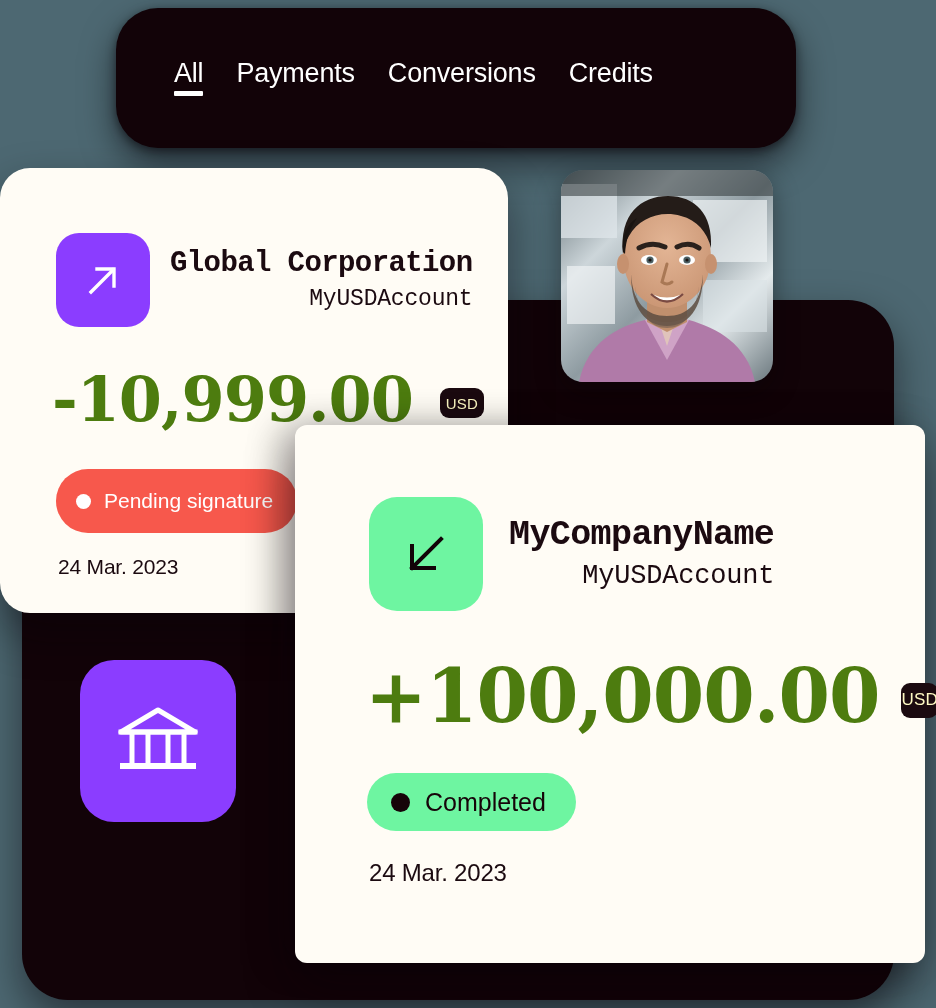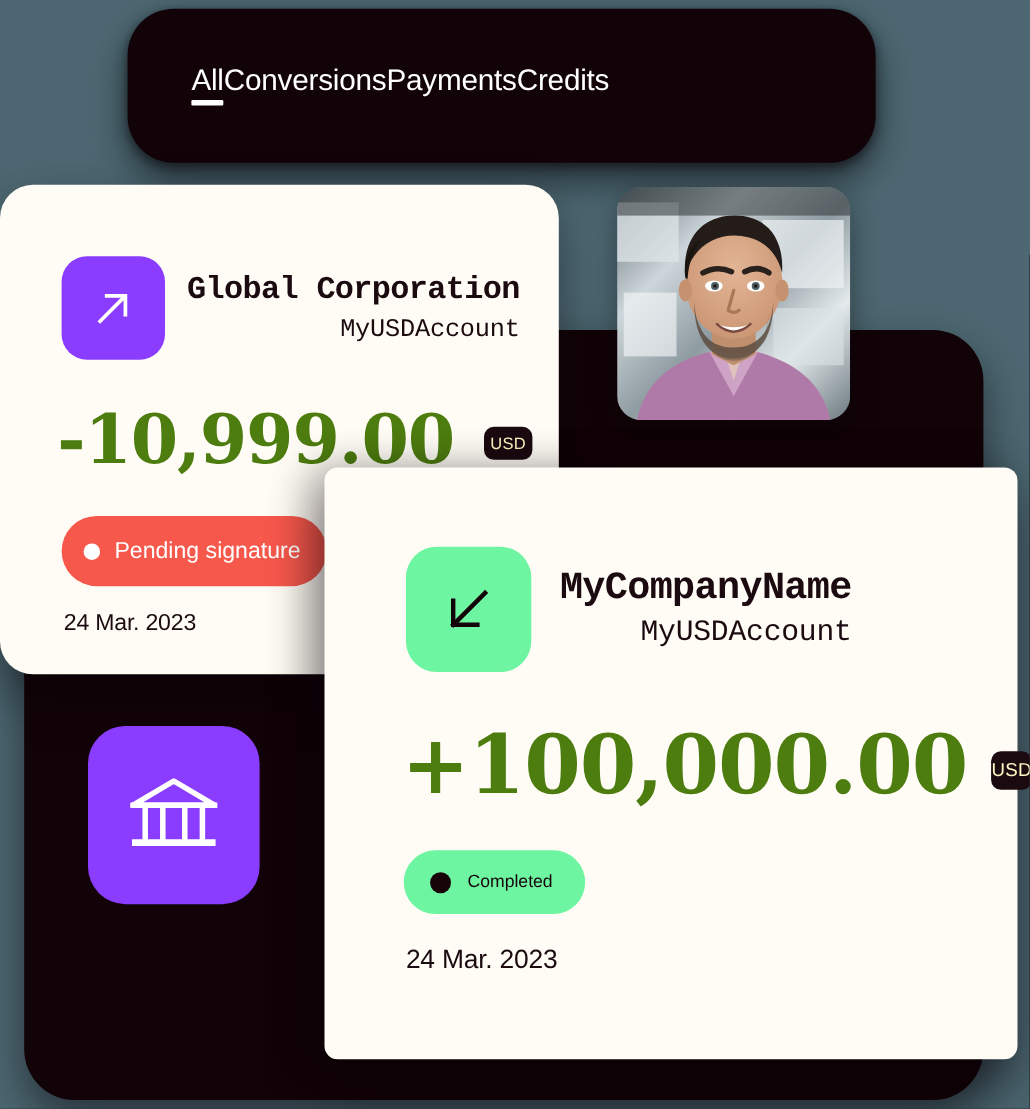--- a/index.html
+++ b/index.html
@@ -29,20 +29,21 @@
     border-radius:46px;
     box-shadow:0 18px 40px rgba(6,2,5,.5);
   }
 
   
   .tabbar {
     position:absolute; left:116px; top:8px;
     width:680px; height:140px;
     display:flex; align-items:center;
     padding-left:58px;
+    gap:33px;
   }
   .tab {
     color:#ffffff;
     font-size:27px;
     letter-spacing:-0.2px;
     line-height:1;
     position:relative;
     padding-bottom:9px;
     cursor:pointer;
     white-space:nowrap;
@@ -135,21 +136,21 @@
 
   
   #card-incoming .card-head { padding:72px 0 0 74px; }
   #card-incoming .sq-icon { width:114px; height:114px; border-radius:28px; }
   #card-incoming .card-titles { margin-left:26px; }
   #card-incoming .party-name { font-size:35px; line-height:40px; }
   #card-incoming .account-name { font-size:27px; line-height:35px; margin-top:4px; }
   #card-incoming .amount-row { padding:48px 0 0 70px; }
   #card-incoming .amount { font-size:74px; }
   #card-incoming .currency-badge { width:52px; height:35px; font-size:17px; margin-left:22px; margin-top:8px; }
-  #card-incoming .status-pill { margin:40px 0 0 72px; height:58px; padding:0 30px 0 24px; font-size:16px; }
+  #card-incoming .status-pill { margin:40px 0 0 72px; height:58px; padding:0 30px 0 24px; font-size:25px; }
   #card-incoming .status-pill .dot { width:19px; height:19px; margin-right:15px; }
   #card-incoming .date-text { display:block; margin:28px 0 0 74px; font-size:24px; }
 
   
   #bank-tile {
     position:absolute;
     left:80px; top:660px;
     width:156px; height:162px;
     background:#8b3dff;
     border-radius:34px;
@@ -170,22 +171,22 @@
 </head>
 <body>
 
 <div class="stage">
 
   <div class="dark-panel" id="dark-panel-top"></div>
   <div class="dark-panel" id="dark-panel-main"></div>
 
   <nav class="tabbar">
     <span class="tab active">All</span>
+    <span class="tab">Payments</span>
     <span class="tab">Conversions</span>
-    <span class="tab">Payments</span>
     <span class="tab">Credits</span>
   </nav>
 
   <div id="avatar">
     <svg viewBox="0 0 212 212" xmlns="http://www.w3.org/2000/svg" aria-hidden="true">
       <defs>
         <linearGradient id="bgblur" x1="0" y1="0" x2="1" y2="1">
           <stop offset="0%" stop-color="#5c6a70"></stop>
           <stop offset="28%" stop-color="#cdd6da"></stop>
           <stop offset="52%" stop-color="#8e9ba1"></stop>

